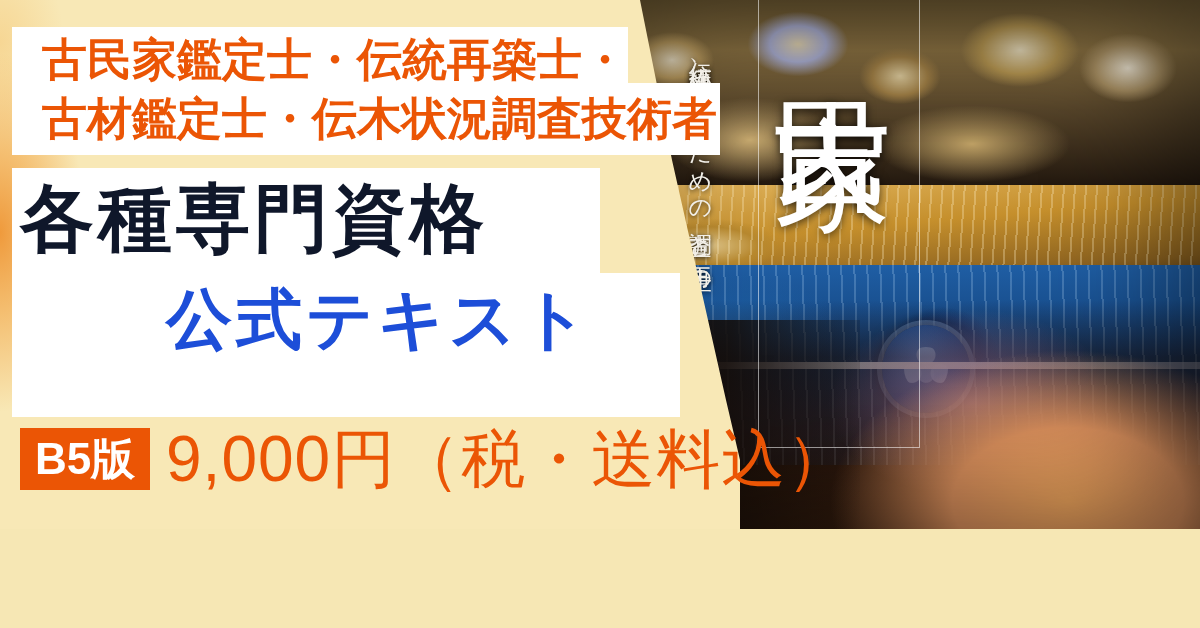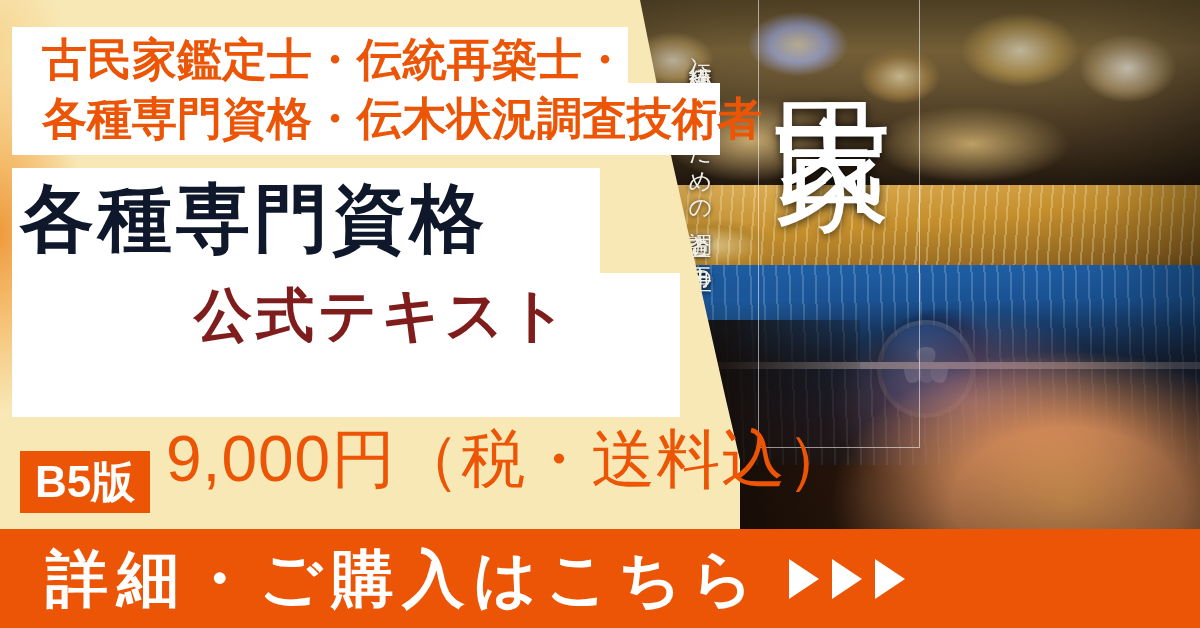--- a/index.html
+++ b/index.html
@@ -136,30 +136,29 @@
   }
   .headline-1 div{padding-left:4px;margin-left:20px;}
 
   .headline-2a{
     position:absolute;left:20px;top:182px;
     color:#0f172a;font-size:74px;font-weight:700;line-height:1;letter-spacing:4px;
     white-space:nowrap;
   }
   .headline-2b{
     position:absolute;left:166px;top:286px;
-    color:#7f1d1d;font-size:58px;font-weight:700;line-height:1;letter-spacing:4px;
-    white-space:nowrap;
-    margin-left:28px;
+    color:#1d4ed8;font-size:66px;font-weight:700;line-height:1;letter-spacing:4px;
+    white-space:nowrap;
   }
 
   
   #badge{
     position:absolute;left:20px;top:428px;width:130px;height:62px;
     background:#eb5505;color:#fff;
-    font-size:44px;font-weight:700;line-height:62px;text-align:center;letter-spacing:0px;margin-top:23px;
+    font-size:44px;font-weight:700;line-height:62px;text-align:center;letter-spacing:0px;
   }
   #price{
     position:absolute;left:166px;top:430px;
     color:#eb5505;font-size:64px;font-weight:400;line-height:58px;letter-spacing:1px;
     white-space:nowrap;
   }
 
   
   #cta{
     position:absolute;left:0;top:529px;width:1200px;height:99px;
@@ -202,31 +201,23 @@
   <div id="cream"></div>
   <div id="glow"></div>
 
   <div class="panel" id="panel-top"></div>
   <div class="panel" id="panel-top-ext"></div>
   <div class="panel" id="panel-mid"></div>
   <div class="panel" id="panel-mid-ext"></div>
 
   <div class="headline-1">
     <div>古民家鑑定士・伝統再築士・</div>
-    <div>各種専門資格・伝木状況調査技術者</div>
+    <div>古材鑑定士・伝木状況調査技術者</div>
   </div>
 
   <div class="headline-2a">各種専門資格</div>
   <div class="headline-2b">公式テキスト</div>
 
   <div id="badge">B5版</div>
   <div id="price">9,000円（税・送料込）</div>
 
-  <div id="cta">
-    <div id="cta-text">詳細・ご購入はこちら</div>
-    <div id="cta-arrows">
-      <span class="tri"></span>
-      <span class="tri"></span>
-      <span class="tri"></span>
-    </div>
-  </div>
 
 </div>
 
 </body></html>

